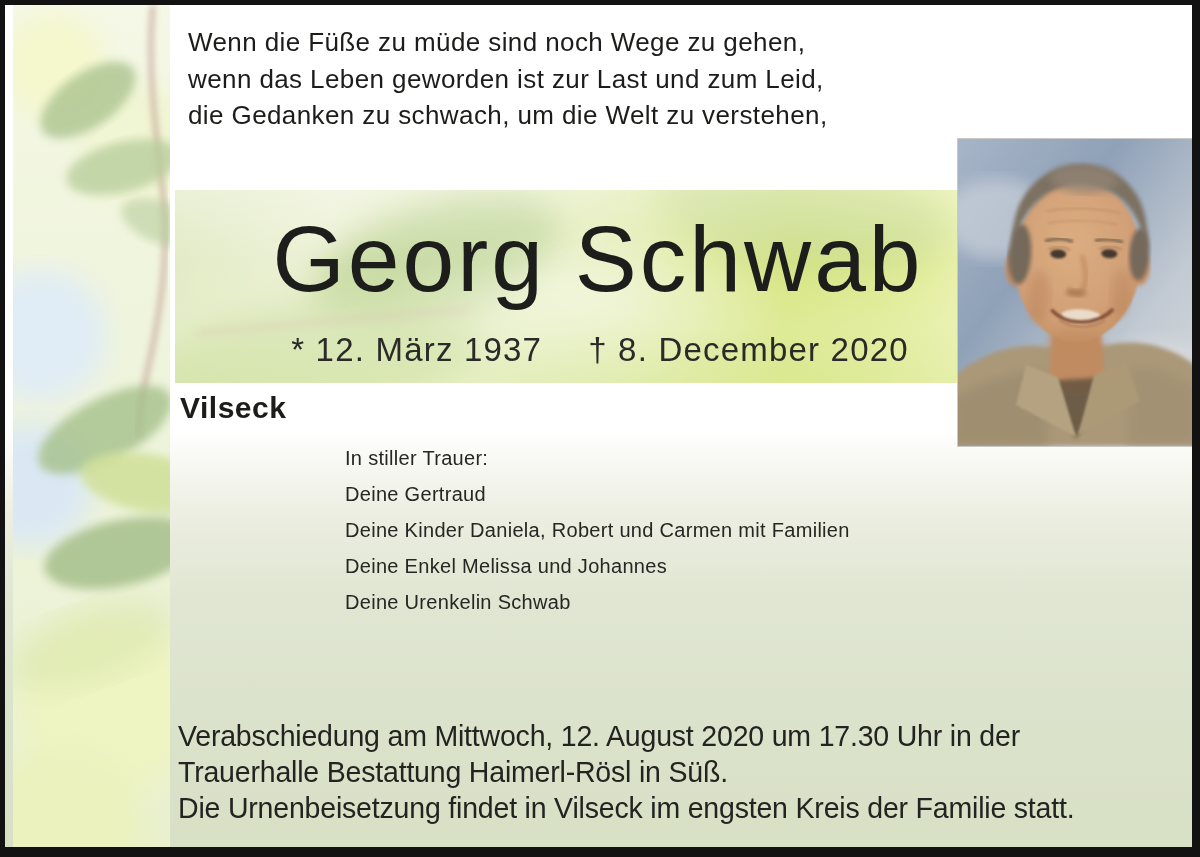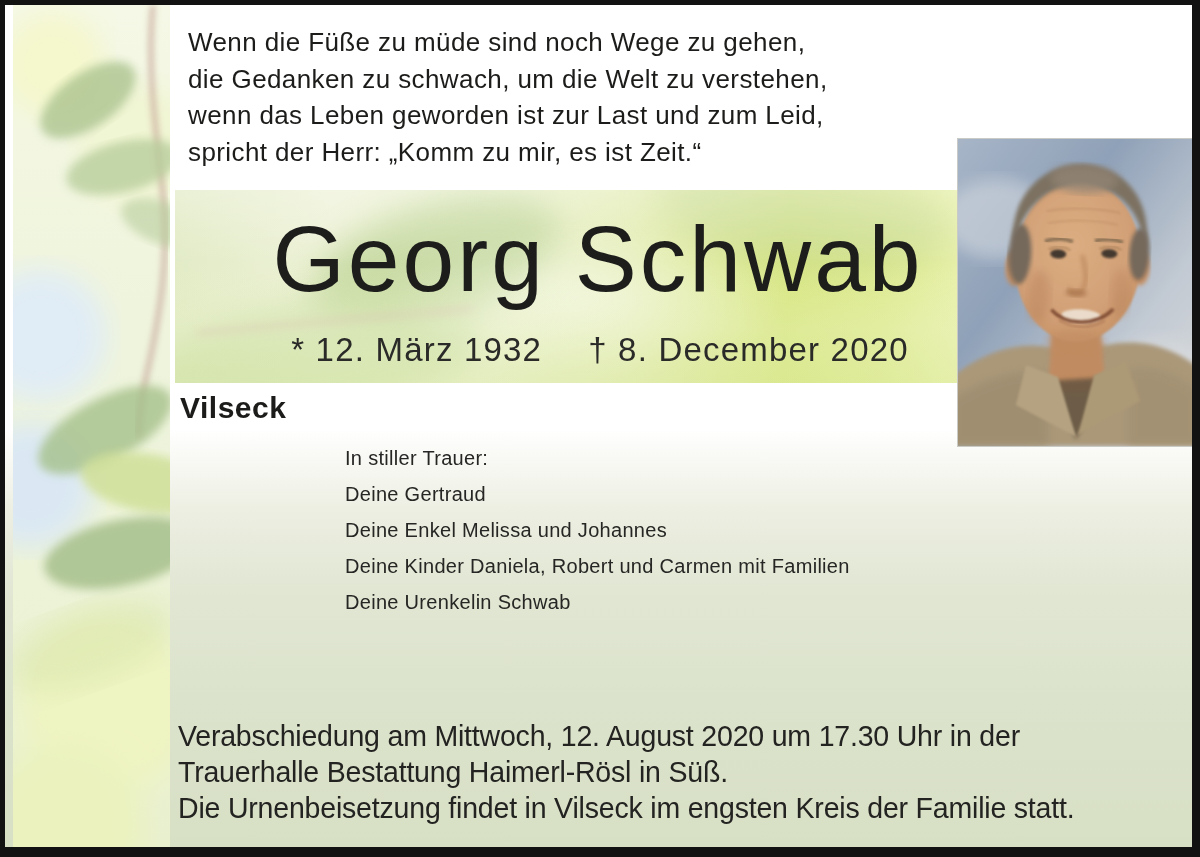--- a/index.html
+++ b/index.html
@@ -88,37 +88,36 @@
     <div class="blob b1"></div>
     <div class="blob b2"></div>
     <div class="blob b3"></div>
     <div class="blob b4"></div>
     <div class="blob b5"></div>
     <div class="wash"></div>
   </div>
 
   <div class="poem">
     <div>Wenn die Füße zu müde sind noch Wege zu gehen,</div>
+    <div>wenn das Leben geworden ist zur Last und zum Leid,</div>
     <div>die Gedanken zu schwach, um die Welt zu verstehen,</div>
-    <div>wenn das Leben geworden ist zur Last und zum Leid,</div>
-    <div>spricht der Herr: „Komm zu mir, es ist Zeit.“</div>
   </div>
 
   <div class="name">Georg Schwab</div>
   <div class="dates">
-    <span class="birth">* 12. März 1932</span><span class="death">† 8. December 2020</span>
+    <span class="birth">* 12. März 1937</span><span class="death">† 8. December 2020</span>
   </div>
 
   <div class="location">Vilseck</div>
 
   <div class="mourners">
     <div>In stiller Trauer:</div>
     <div>Deine Gertraud</div>
+    <div>Deine Kinder Daniela, Robert und Carmen mit Familien</div>
     <div>Deine Enkel Melissa und Johannes</div>
-    <div>Deine Kinder Daniela, Robert und Carmen mit Familien</div>
     <div>Deine Urenkelin Schwab</div>
   </div>
 
   <div class="funeral">
     <div>Verabschiedung am Mittwoch, 12. August 2020 um 17.30 Uhr in der</div>
     <div>Trauerhalle Bestattung Haimerl-Rösl in Süß.</div>
     <div>Die Urnenbeisetzung findet in Vilseck im engsten Kreis der Familie statt.</div>
   </div>
 
   <div class="photo">

